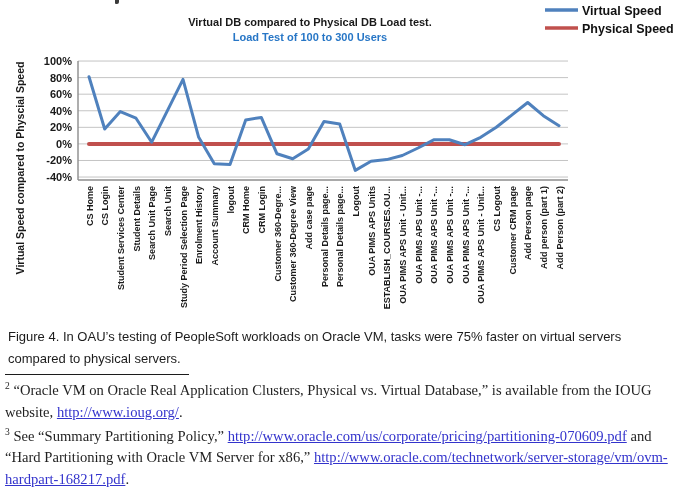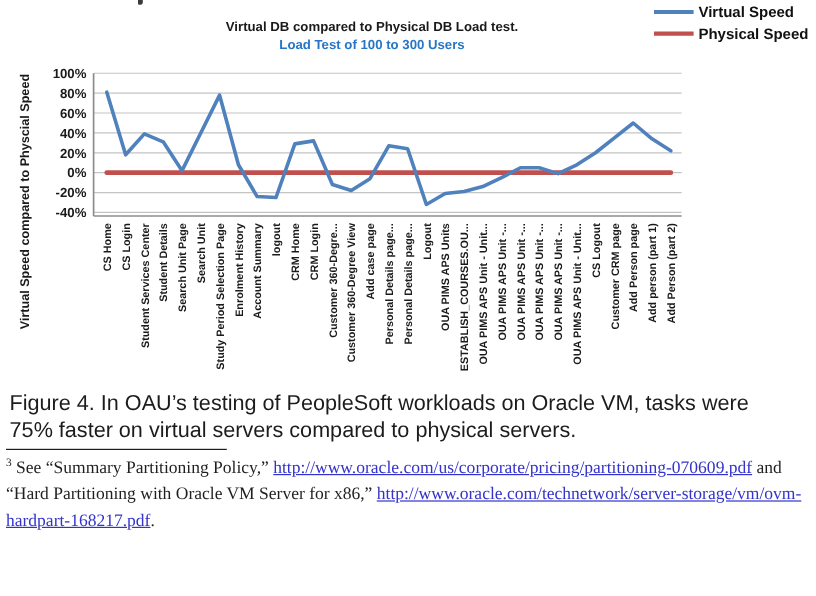--- a/index.html
+++ b/index.html
@@ -1,21 +1,21 @@
 <!DOCTYPE html>
 <html><head>
 <meta charset="utf-8">
 <style>
   html,body{margin:0;padding:0;background:#ffffff;}
   body{width:680px;height:497px;position:relative;overflow:hidden;
        font-family:"Liberation Sans",sans-serif;}
   #chart-wrap{position:absolute;left:0;top:0;width:680px;height:322px;}
   #chart-svg{display:block;}
   #caption{position:absolute;left:8px;top:326px;width:656px;
-           font-size:18px;line-height:21.5px;color:#1c1c1c;}
+           font-size:13px;line-height:21.5px;color:#1c1c1c;}
   #separator{position:absolute;left:5px;top:374px;width:184px;height:0;
              border-top:1.6px solid #1c1c1c;}
   #footnotes{position:absolute;left:5px;top:380px;width:671px;
              font-family:"Liberation Serif",serif;font-size:14.6px;
              line-height:21.8px;color:#1f1f1f;}
   #footnotes p.fn{margin:0 0 2px 0;}
   #footnotes sup{font-size:9.5px;line-height:0;}
   #footnotes a.link{color:#3333CC;text-decoration:underline;cursor:pointer;}
   .frag{position:absolute;left:115px;top:0;width:4px;height:4px;
         background:#3a3a3a;border-radius:0 0 2px 1px;}
@@ -86,14 +86,15 @@
       <line x1="545" y1="28" x2="578" y2="28" stroke="#C0504D" stroke-width="3.5"></line>
       <text x="582" y="32.5" text-anchor="start" font-size="12.5px" font-weight="bold" fill="#111">Physical Speed</text>
     </svg>
 </div>
 
 <div id="caption">Figure 4. In OAU’s testing of PeopleSoft workloads on Oracle VM, tasks were 75% faster on virtual servers compared to physical servers.</div>
 
 <div id="separator"></div>
 
 <div id="footnotes">
+    <p class="fn"><sup>2</sup><span> “Oracle VM on Oracle Real Application Clusters, Physical vs. Virtual Database,” is available from the IOUG website, </span><a class="link">http://www.ioug.org/</a><span>.</span></p>
     <p class="fn"><sup>3</sup><span> See “Summary Partitioning Policy,” </span><a class="link">http://www.oracle.com/us/corporate/pricing/partitioning-070609.pdf</a><span> and “Hard Partitioning with Oracle VM Server for x86,” </span><a class="link">http://www.oracle.com/technetwork/server-storage/vm/ovm-hardpart-168217.pdf</a><span>.</span></p>
   </div>
 
 </body></html>

